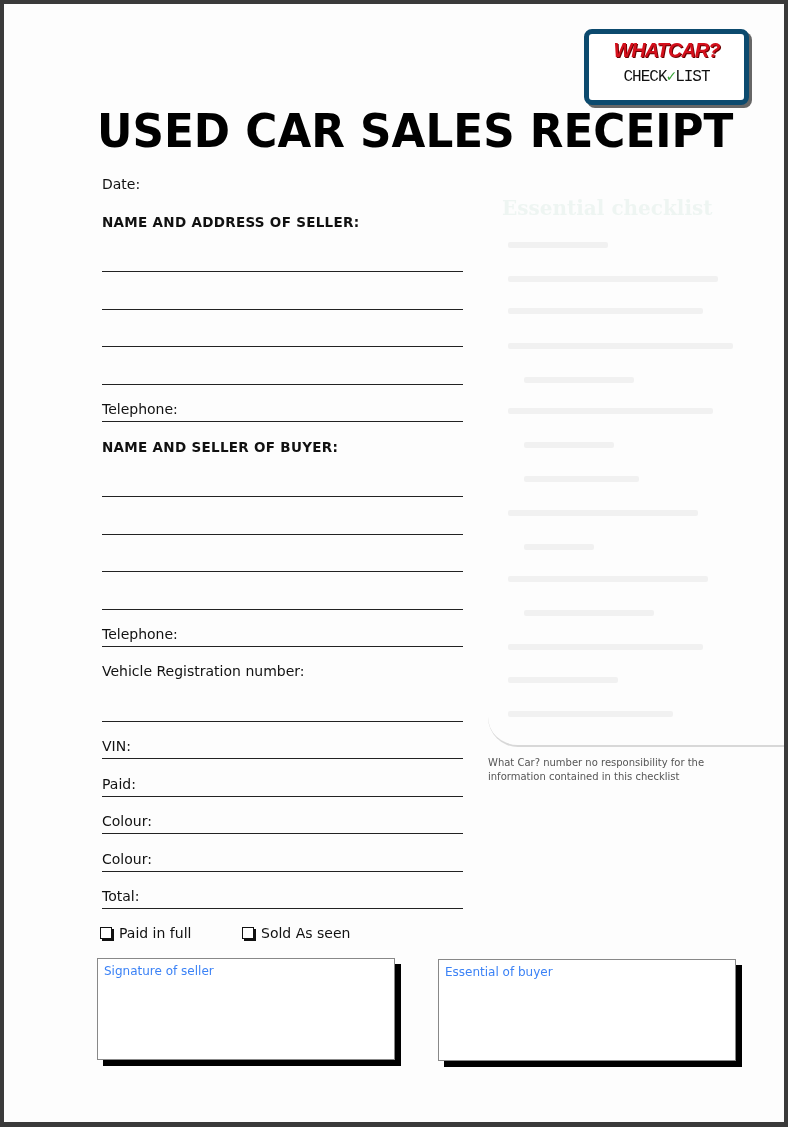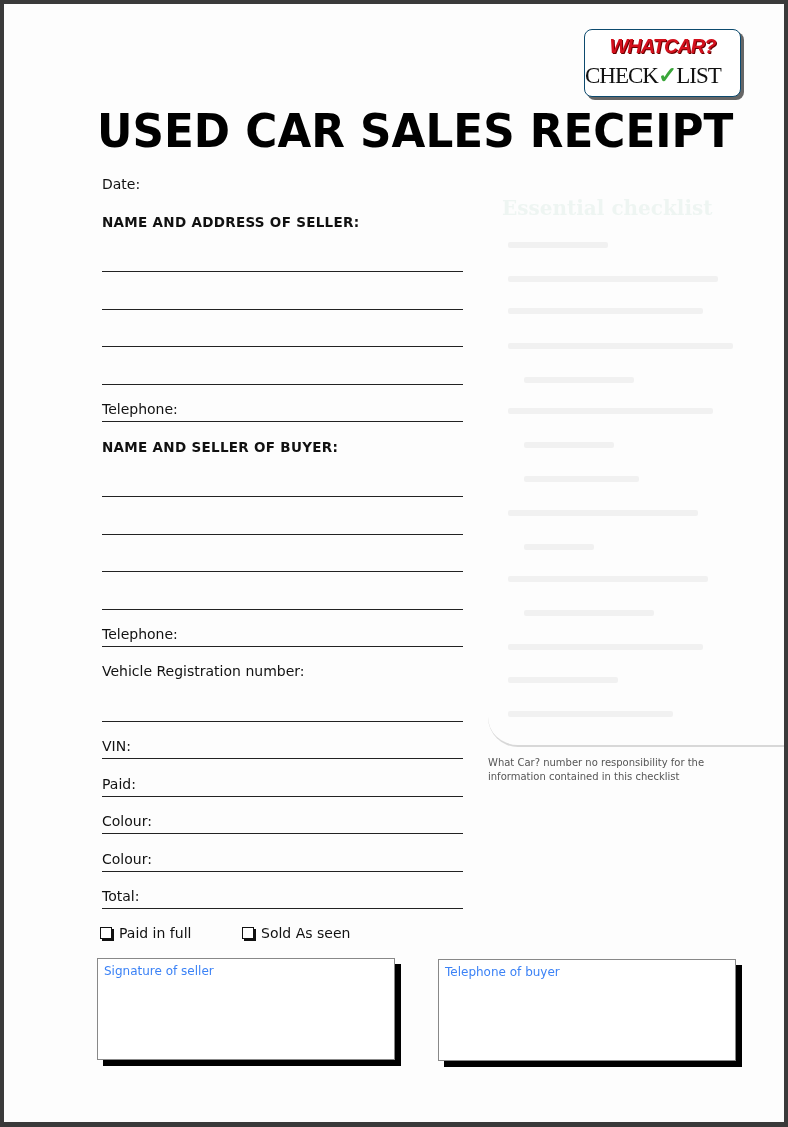--- a/index.html
+++ b/index.html
@@ -7,32 +7,32 @@
       width: 788px; height: 1127px; background: #3a3a3a;
       font-family: "DejaVu Sans", sans-serif; color: #111;
       position: relative; overflow: hidden;
     }
     .page {
       position: absolute; left: 4px; top: 4px; width: 780px; height: 1118px;
       background: #fdfdfd;
     }
     .logo {
       position: absolute; left: 580px; top: 25px; width: 155px; height: 66px;
-      border: 1px solid #0c4a6e; border-radius: 8px; background: #fff;
+      border: 5px solid #0c4a6e; border-radius: 8px; background: #fff;
       box-shadow: 3px 3px 0 #666;
     }
     .logo .top {
       position: absolute; left: 0; right: 0; top: 5px; text-align: center;
       font-family: "Liberation Sans", sans-serif; font-weight: bold; font-style: italic;
       font-size: 20px; color: #d4101c; letter-spacing: -1px;
       text-shadow: 1px 1px 0 #6a0000;
     }
     .logo .bottom {
-      position: absolute; left: 0; right: 0; top: 32px; text-align: left;
-      font-family: Liberation Serif, serif; font-size: 23px; color: #111; letter-spacing: -1px;
+      position: absolute; left: 0; right: 0; top: 32px; text-align: center;
+      font-family: Liberation Mono, monospace; font-size: 16px; color: #111; letter-spacing: -1px;
     }
     .logo .tick { color: #3aa63a; font-weight: bold; }
     .title {
       position: absolute; left: 93px; top: 99px; margin: 0;
       font-family: "DejaVu Sans", sans-serif; font-weight: bold; font-size: 47px;
       letter-spacing: 0px; color: #000; transform: scaleX(0.93); transform-origin: left top;
     }
     .lbl {
       position: absolute; left: 98px; font-size: 14px; color: #111;
       font-family: "DejaVu Sans", sans-serif;
@@ -125,21 +125,21 @@
   </div>
   <div class="checkbox-row" style="left:238px; top:921px">
     <span class="box"></span>
     <span>Sold As seen</span>
   </div>
 
   <div class="sig" style="left:93px; width:296px; top:954px">
     <span>Signature of seller</span>
   </div>
   <div class="sig" style="left:434px; width:296px; top:955px">
-    <span>Telephone of buyer</span>
+    <span>Essential of buyer</span>
   </div>
 
   <div class="checklist-panel" style="left:484px; top:186px">
     <div class="checklist-title">Essential checklist</div>
     <div class="cl-item" style="left:20px; top:52px; width:100px"></div>
     <div class="cl-item" style="left:20px; top:86px; width:210px"></div>
     <div class="cl-item" style="left:20px; top:118px; width:195px"></div>
     <div class="cl-item" style="left:20px; top:153px; width:225px"></div>
     <div class="cl-item" style="left:36px; top:187px; width:110px"></div>
     <div class="cl-item" style="left:20px; top:218px; width:205px"></div>

